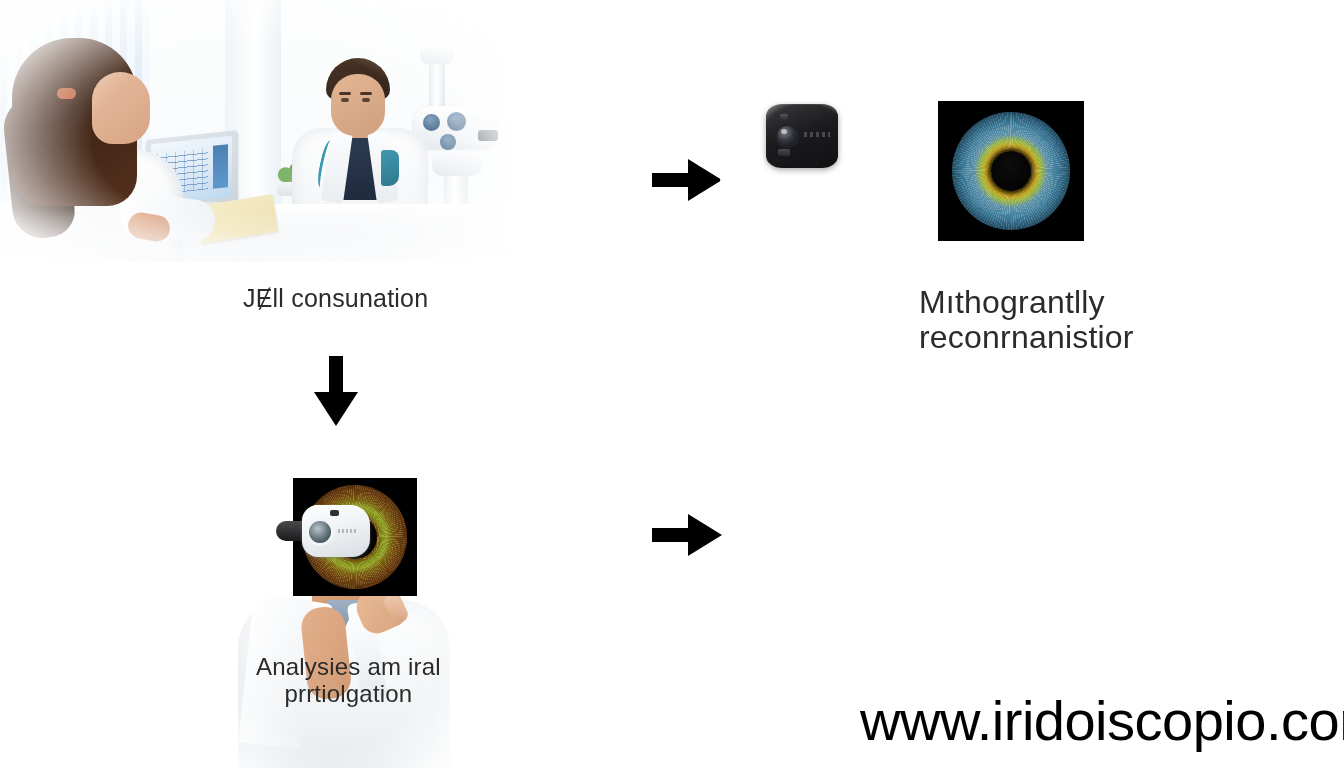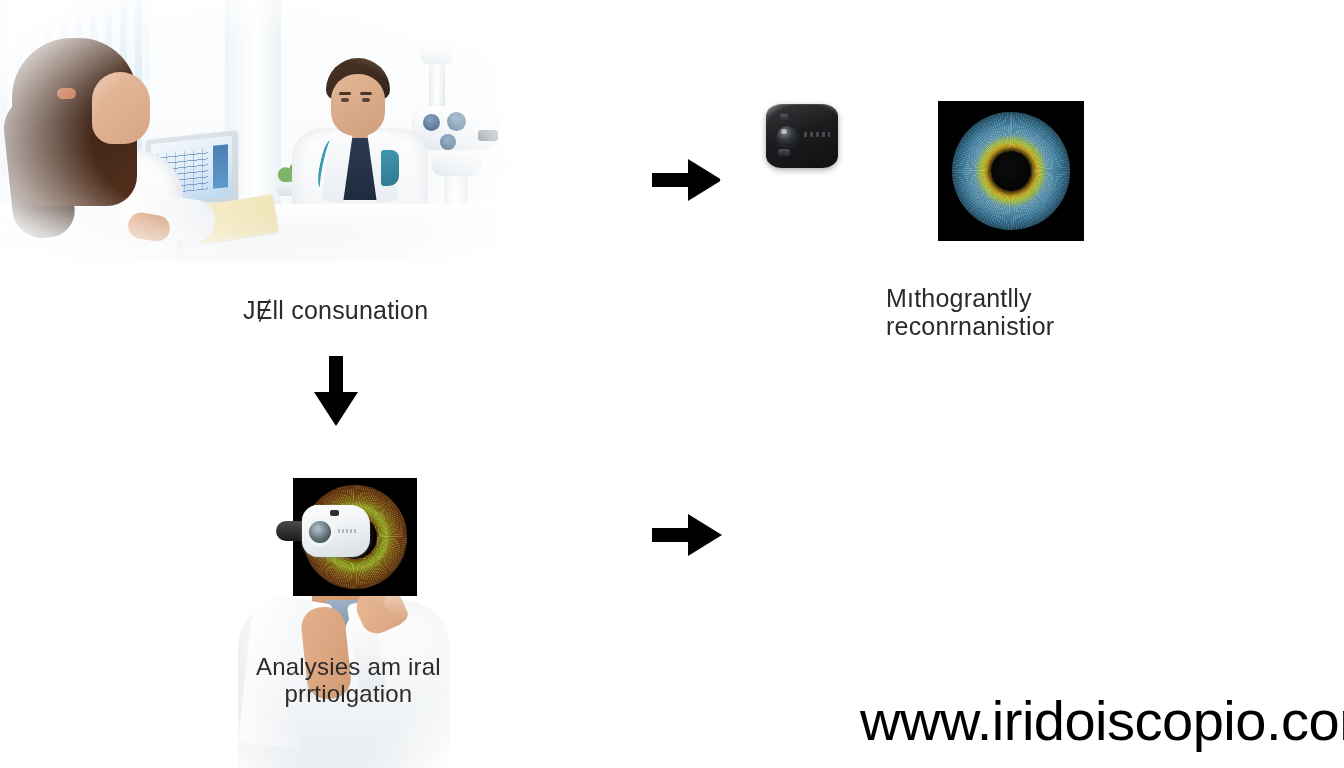--- a/index.html
+++ b/index.html
@@ -682,25 +682,24 @@
     color: #2b2b2b;
     font-family: "Liberation Sans", sans-serif;
     font-weight: 400;
     letter-spacing: .2px;
     line-height: 1.07;
     white-space: pre-line;
   }
   #caption-consultation {
     left: 243px; top: 285px;
     font-size: 25px;
-    margin-top: 12px;
   }
   #caption-capture {
-    left: 886px; top: 285px;
-    font-size: 25px;
+    left: 919px; top: 285px;
+    font-size: 32px;
     line-height: 1.1;
   }
   #caption-analysis {
     left: 256px; top: 654px;
     font-size: 24px;
     text-align: center;
     line-height: 1.12;
   }
 
   

